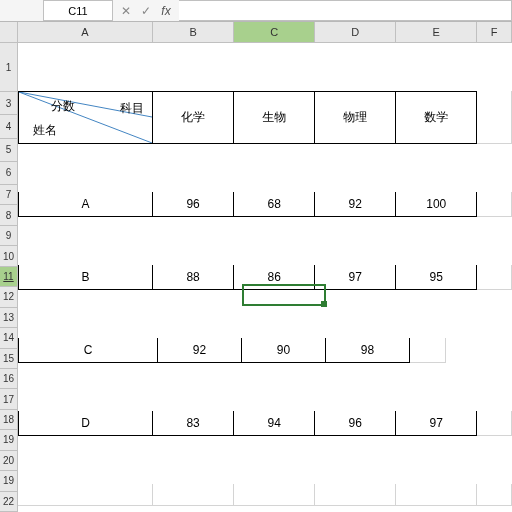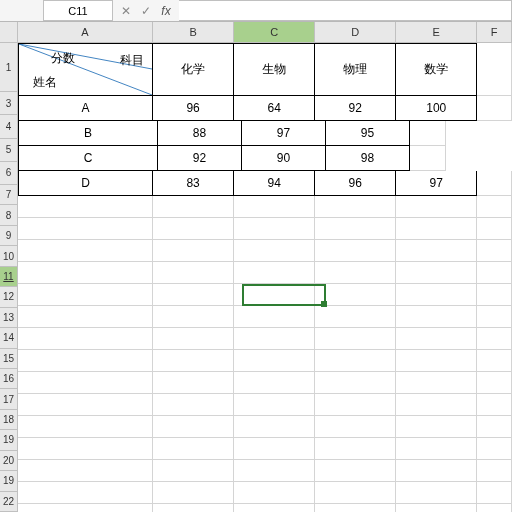--- a/index.html
+++ b/index.html
@@ -76,21 +76,21 @@
     border-right:1px solid #c0c0c0;
     display:flex; align-items:center; justify-content:center;
     font-size:10px; color:#333;
   }
   .rh.sel { background:#a8d08d;text-decoration:underline; }
 
   .grid {
     position:absolute; left:18px; top:21px; right:0; bottom:0;
     overflow:hidden;
   }
-  .row { display:flex; }
+  .row { display:flex;margin-top:48px; }
   .cell {
     border-right:1px solid #d4d4d4;
     border-bottom:1px solid #d4d4d4;
     background:#fff;
     display:flex; align-items:center; justify-content:center;
     font-size:12px; color:#000;
     position:relative;
   }
   .row-h1 .cell { height:53px; } 
   .row-h2 .cell { height:25px; }
@@ -185,28 +185,29 @@
       <div class="cell colB tborder tborder-top">化学</div>
       <div class="cell colC tborder tborder-top">生物</div>
       <div class="cell colD tborder tborder-top">物理</div>
       <div class="cell colE tborder tborder-top">数学</div>
       <div class="cell colF"></div>
     </div>
 
     <div class="row row-h2">
       <div class="cell colA tborder tborder-left">A</div>
       <div class="cell colB tborder">96</div>
-      <div class="cell colC tborder">64</div>
+      <div class="cell colC tborder">68</div>
       <div class="cell colD tborder">92</div>
       <div class="cell colE tborder">100</div>
       <div class="cell colF"></div>
     </div>
     <div class="row row-h2">
       <div class="cell colA tborder tborder-left">B</div>
       <div class="cell colB tborder">88</div>
+      <div class="cell colC tborder">86</div>
       <div class="cell colD tborder">97</div>
       <div class="cell colE tborder">95</div>
       <div class="cell colF"></div>
     </div>
     <div class="row row-h2">
       <div class="cell colA tborder tborder-left">C</div>
       <div class="cell colC tborder">92</div>
       <div class="cell colD tborder">90</div>
       <div class="cell colE tborder">98</div>
       <div class="cell colF"></div>

